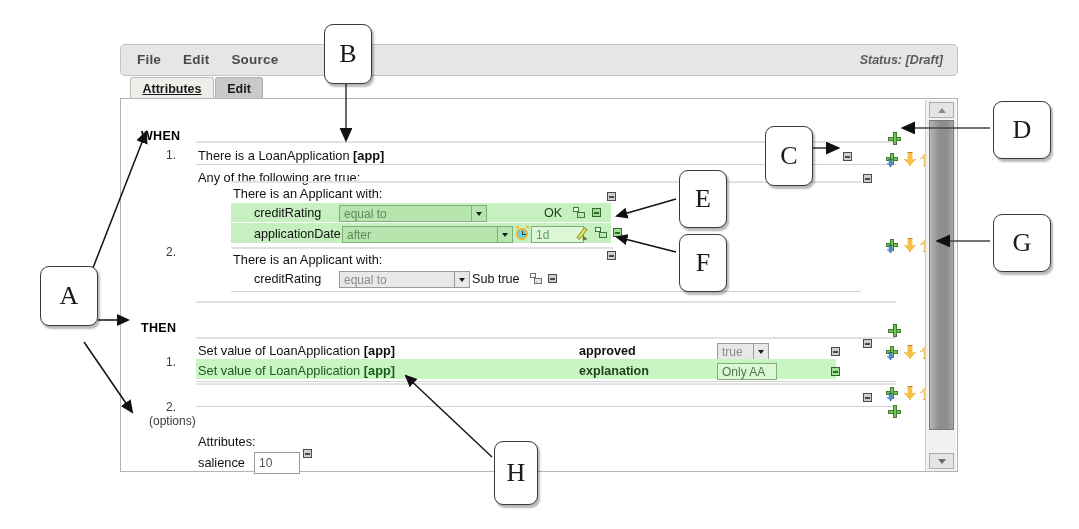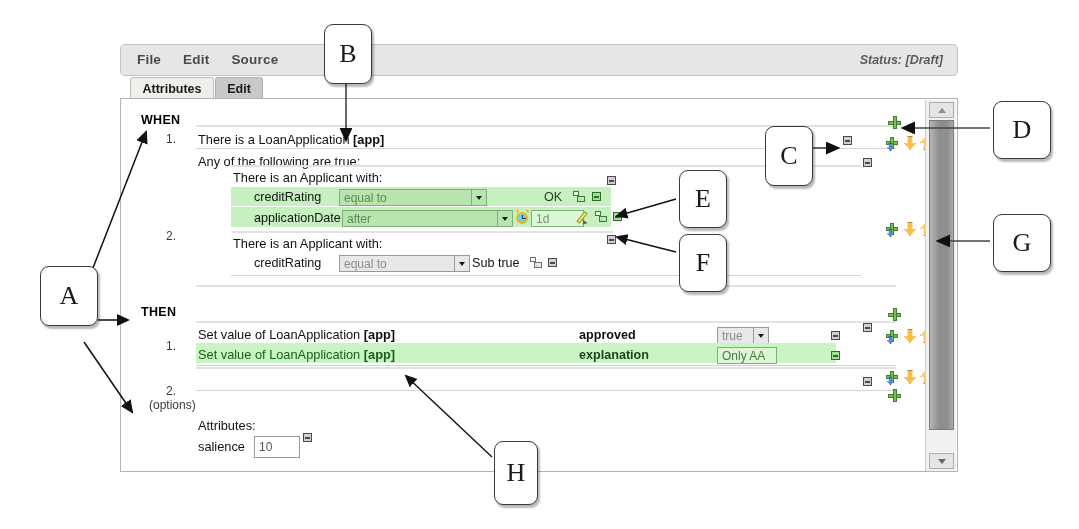--- a/index.html
+++ b/index.html
@@ -28,30 +28,30 @@
   }
 
   .tabstrip{position:absolute;left:0;top:33px;width:838px;height:22px;}
   .tab{
     position:absolute;top:0;height:22px;box-sizing:border-box;
     font-size:12.5px;font-weight:bold;color:#1a1a1a;
     display:flex;align-items:center;justify-content:center;
     border:1px solid #bdbdbd;border-bottom:none;
     border-top-left-radius:3px;border-top-right-radius:3px;
   }
-  .tab.inactive{left:10px;width:84px;background:#efeeea;}
+  .tab.inactive{left:10px;width:84px;background:#efeeea;text-decoration:underline;}
   .tab.active{left:95px;width:48px;background:#c9c9c9;border-color:#b0b0b0;}
 
   .editor{
     position:absolute;left:0;top:54px;width:838px;height:374px;
     background:#fff;border:1px solid #b4b4b4;box-sizing:border-box;
   }
 
   
-  .rule-area{position:absolute;left:0;top:0;width:805px;height:372px;overflow:hidden;text-align:right;}
+  .rule-area{position:absolute;left:0;top:16px;width:805px;height:372px;overflow:hidden;text-align:right;}
 
   .section-label{position:absolute;font-size:12.5px;font-weight:bold;color:#000;letter-spacing:.3px;}
   .row-num{position:absolute;font-size:12px;color:#3b3b3b;}
   .opt-label{position:absolute;font-size:12px;color:#3b3b3b;}
 
   .hr{position:absolute;height:1px;background:#d2d2d2;}
   .hr2{position:absolute;height:2px;background:#e2e2e2;}
 
   .txt{position:absolute;font-size:12.8px;color:#111;white-space:nowrap;}
   .txt b{font-weight:bold;}

